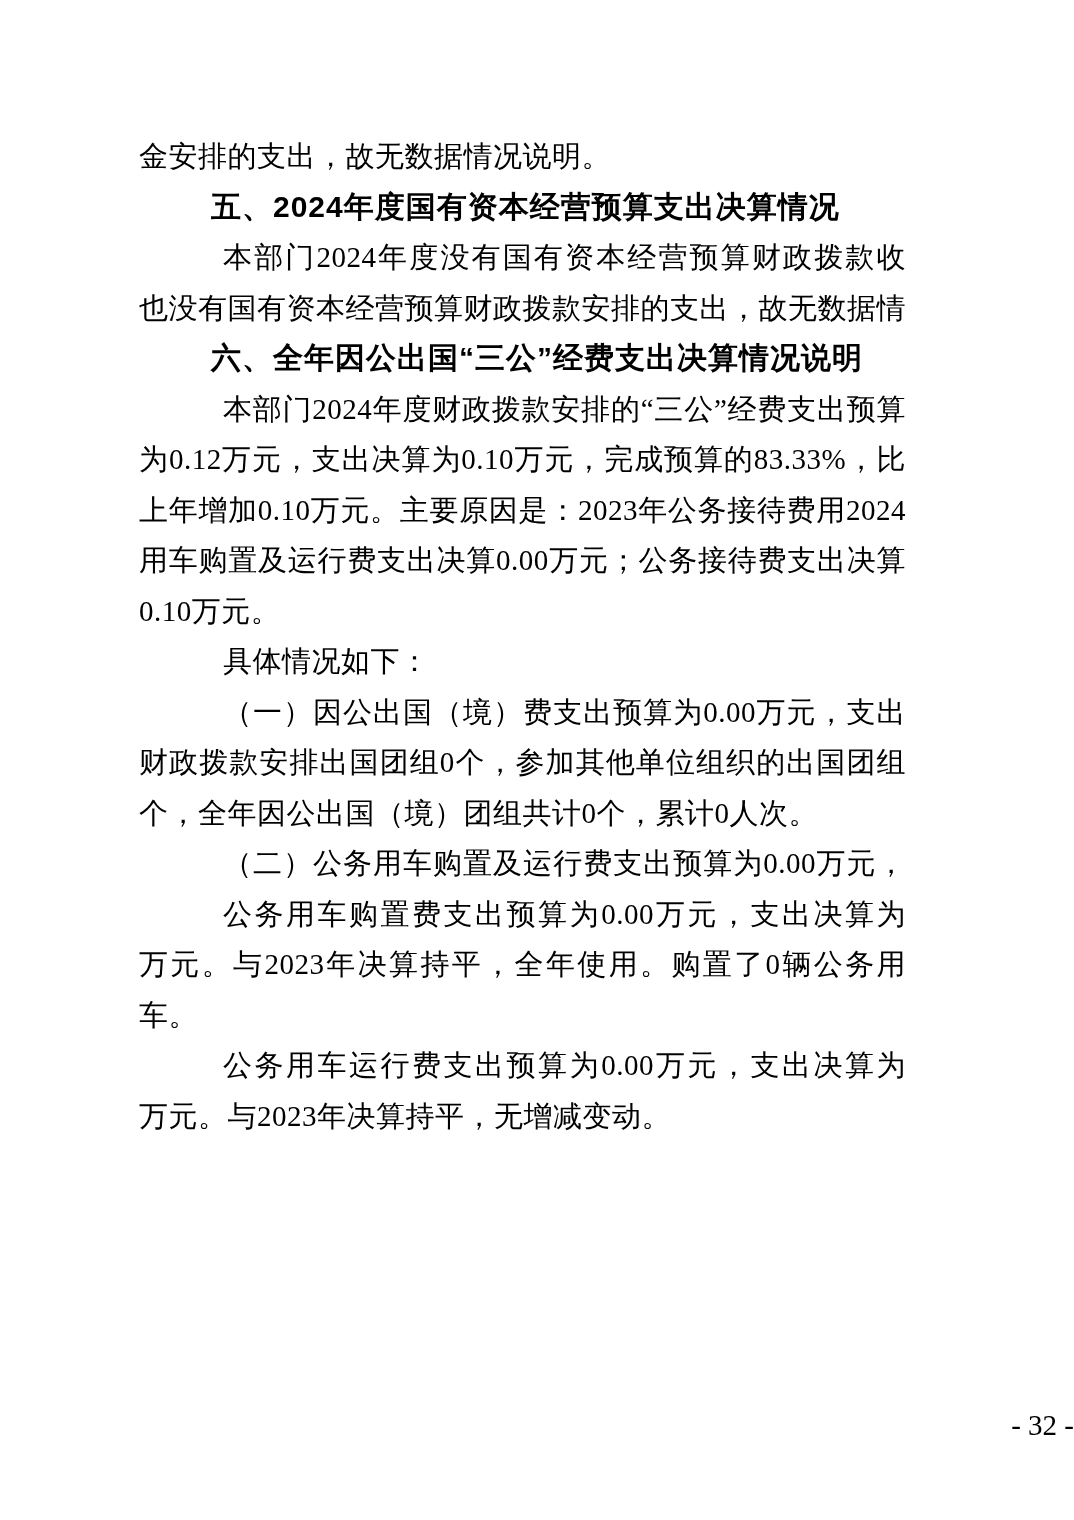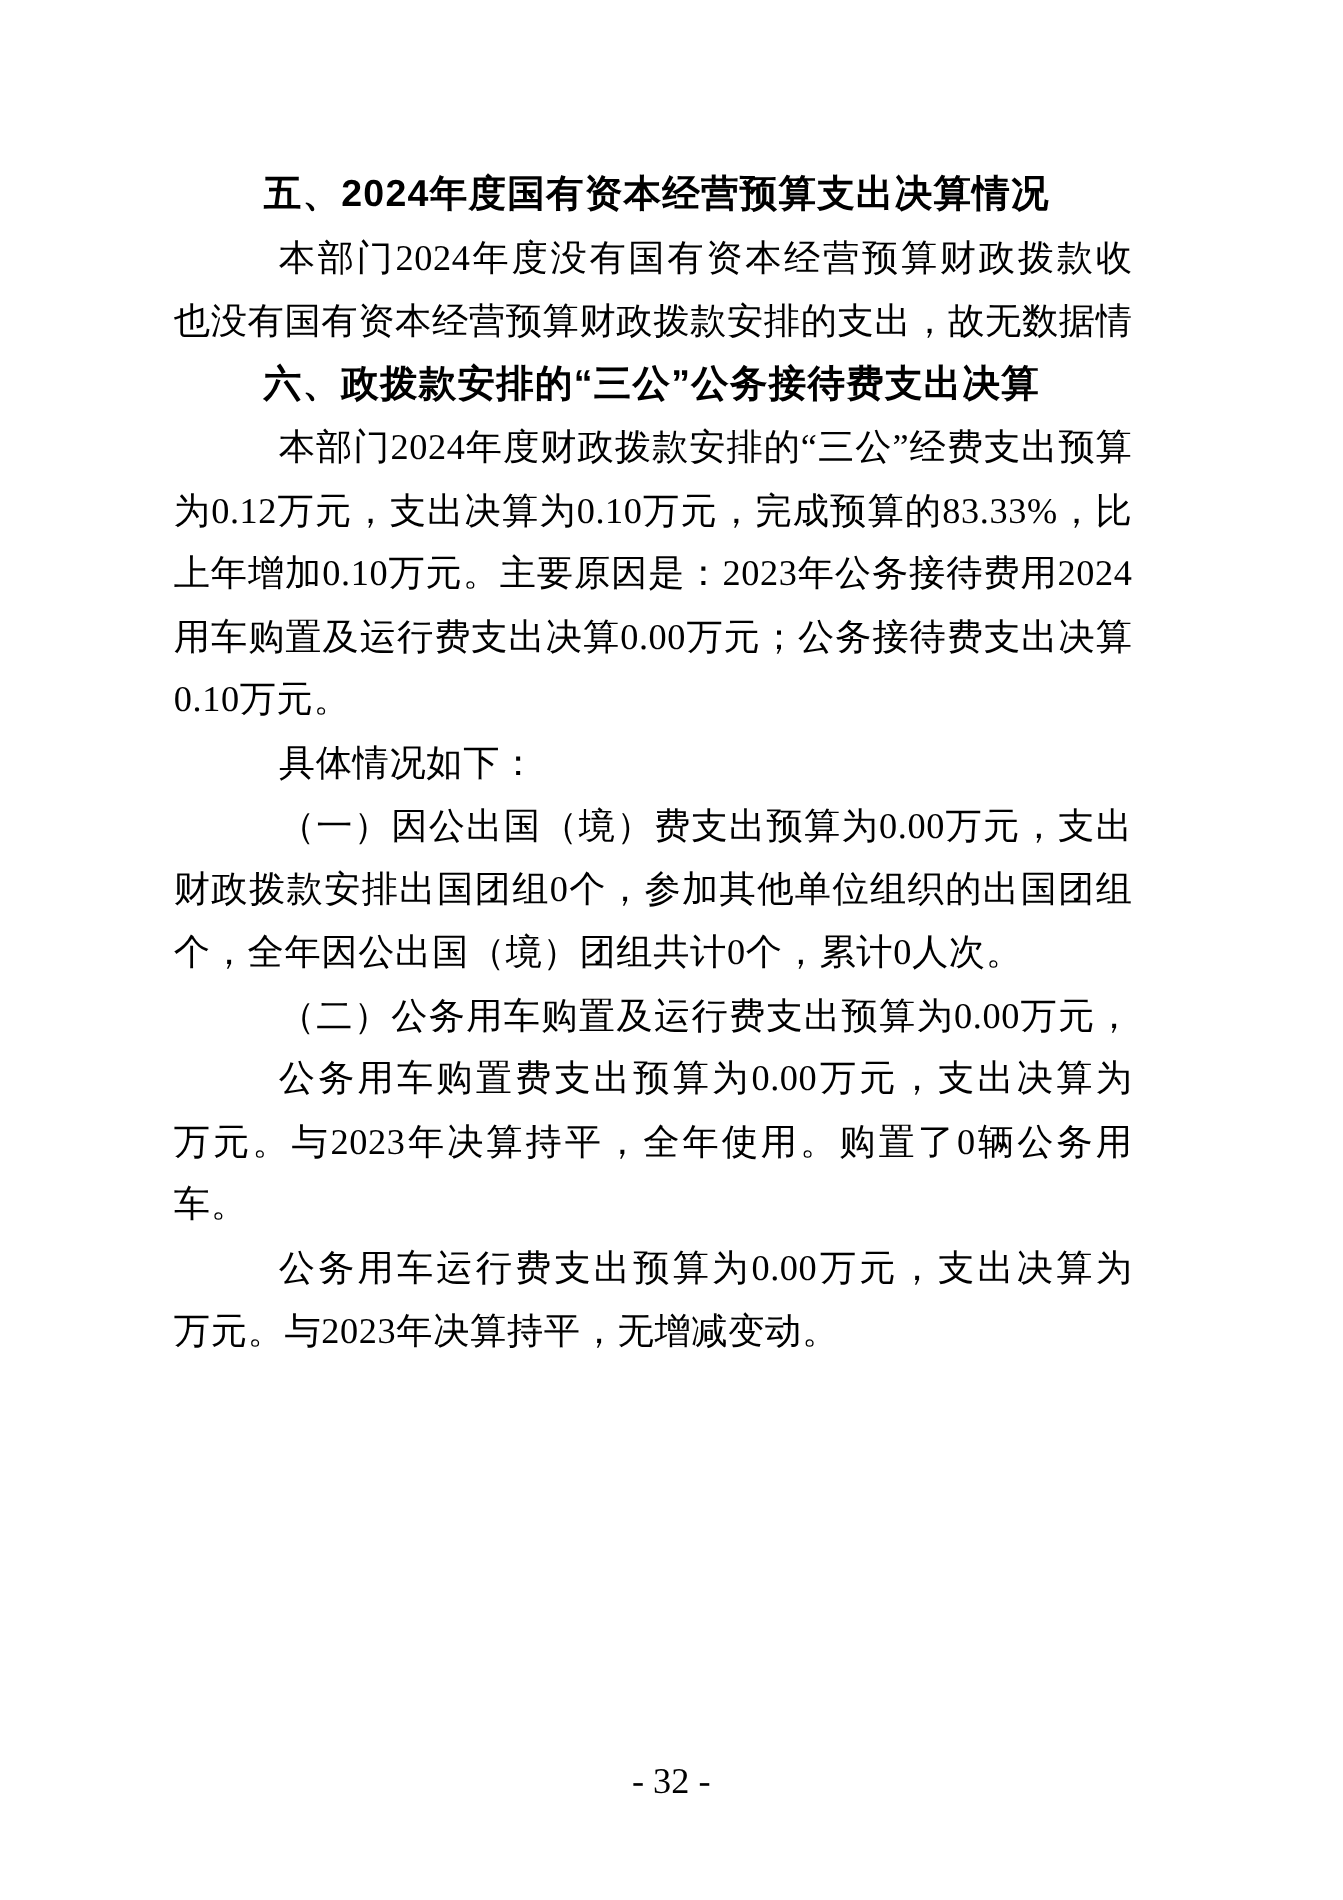--- a/index.html
+++ b/index.html
@@ -46,35 +46,36 @@
     text-align: left;
     text-align-last: left;
   }
   .footer {
     position: absolute;
     left: 0;
     width: 1074px;
     top: 1400px;
     height: 50px;
     line-height: 50px;
-    text-align: center;
+    text-align: right;
     font-size: 29px;
     font-family: "Liberation Serif", "DejaVu Serif", serif;
     color: #000000;
   }
 </style>
 </head>
 <body>
 
 <div class="page">
   <div class="textblock">
+    <div class="line">金安排的支出，故无数据情况说明。</div>
     <div class="line heading">五、2024年度国有资本经营预算支出决算情况</div>
     <div class="line first justify">本部门2024年度没有国有资本经营预算财政拨款收入，</div>
     <div class="line justify">也没有国有资本经营预算财政拨款安排的支出，故无数据情</div>
-    <div class="line heading">六、政拨款安排的“三公”公务接待费支出决算</div>
+    <div class="line heading">六、全年因公出国“三公”经费支出决算情况说明</div>
     <div class="line first justify">本部门2024年度财政拨款安排的“三公”经费支出预算</div>
     <div class="line justify">为0.12万元，支出决算为0.10万元，完成预算的83.33%，比</div>
     <div class="line justify">上年增加0.10万元。主要原因是：2023年公务接待费用2024</div>
     <div class="line justify">用车购置及运行费支出决算0.00万元；公务接待费支出决算</div>
     <div class="line">0.10万元。</div>
     <div class="line first">具体情况如下：</div>
     <div class="line first justify">（一）因公出国（境）费支出预算为0.00万元，支出决</div>
     <div class="line justify">财政拨款安排出国团组0个，参加其他单位组织的出国团组0</div>
     <div class="line">个，全年因公出国（境）团组共计0个，累计0人次。</div>
     <div class="line first justify">（二）公务用车购置及运行费支出预算为0.00万元，支</div>

